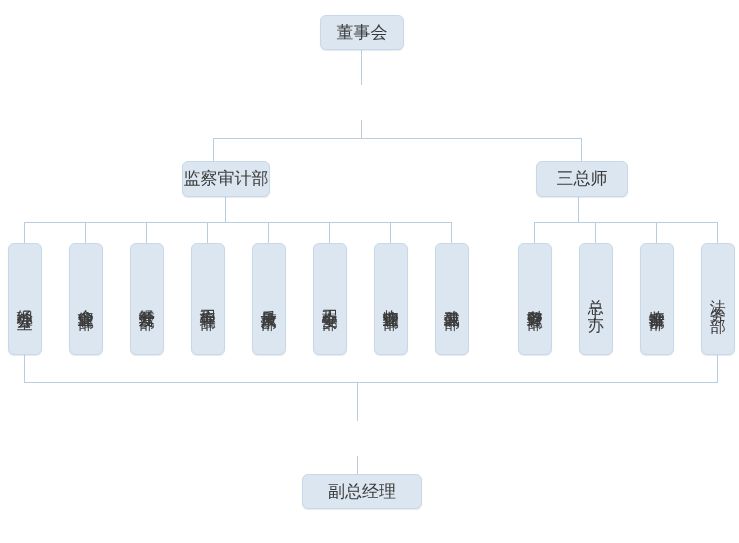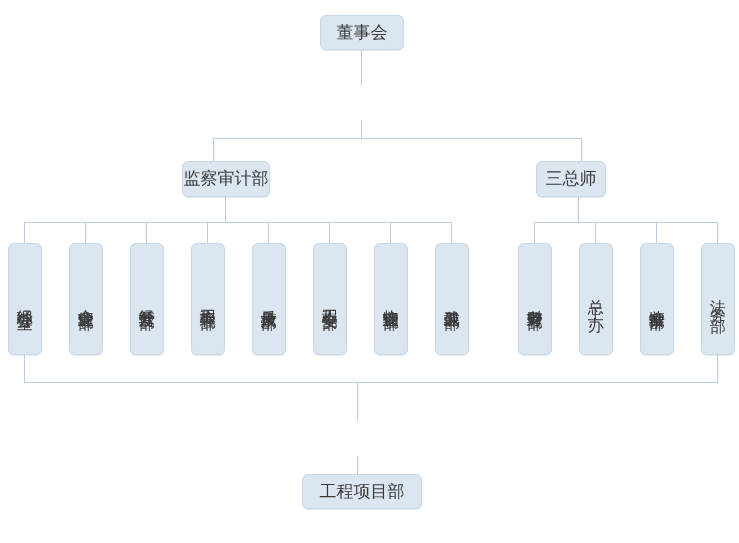--- a/index.html
+++ b/index.html
@@ -66,21 +66,21 @@
 
 
   <div class="connector v" style="left:361px; top:120px; height:18px;"></div>
   <div class="connector h" style="left:213px; top:138px; width:369px;"></div>
   <div class="connector v" style="left:213px; top:138px; height:23px;"></div>
   <div class="connector v" style="left:581px; top:138px; height:23px;"></div>
 
   <div class="node" style="left:182px; top:161px; width:88px; height:36px;">
     <span>监察审计部</span>
   </div>
-  <div class="node" style="left:536px; top:161px; width:70px; height:36px;">
+  <div class="node" style="left:536px; top:161px; width:92px; height:36px;">
     <span>三总师</span>
   </div>
 
   <div class="connector v" style="left:225px; top:197px; height:25px;"></div>
   <div class="connector h" style="left:24px; top:222px; width:428px;"></div>
 
   <div class="connector v" style="left:578px; top:197px; height:25px;"></div>
   <div class="connector h" style="left:534px; top:222px; width:184px;"></div>
 
   <div class="connector v" style="left:24px;  top:222px; height:21px;"></div>
@@ -138,16 +138,16 @@
 
   <div class="connector v" style="left:24px; top:355px; height:27px;"></div>
   <div class="connector h" style="left:24px; top:382px; width:694px;"></div>
   <div class="connector v" style="left:717px; top:355px; height:27px;"></div>
   <div class="connector v" style="left:357px; top:382px; height:39px;"></div>
 
 
   <div class="connector v" style="left:357px; top:456px; height:18px;"></div>
 
   <div class="node" style="left:302px; top:474px; width:120px; height:35px;">
-    <span>工程项目部</span>
+    <span>副总经理</span>
   </div>
 
 </div>
 
 </body></html>

